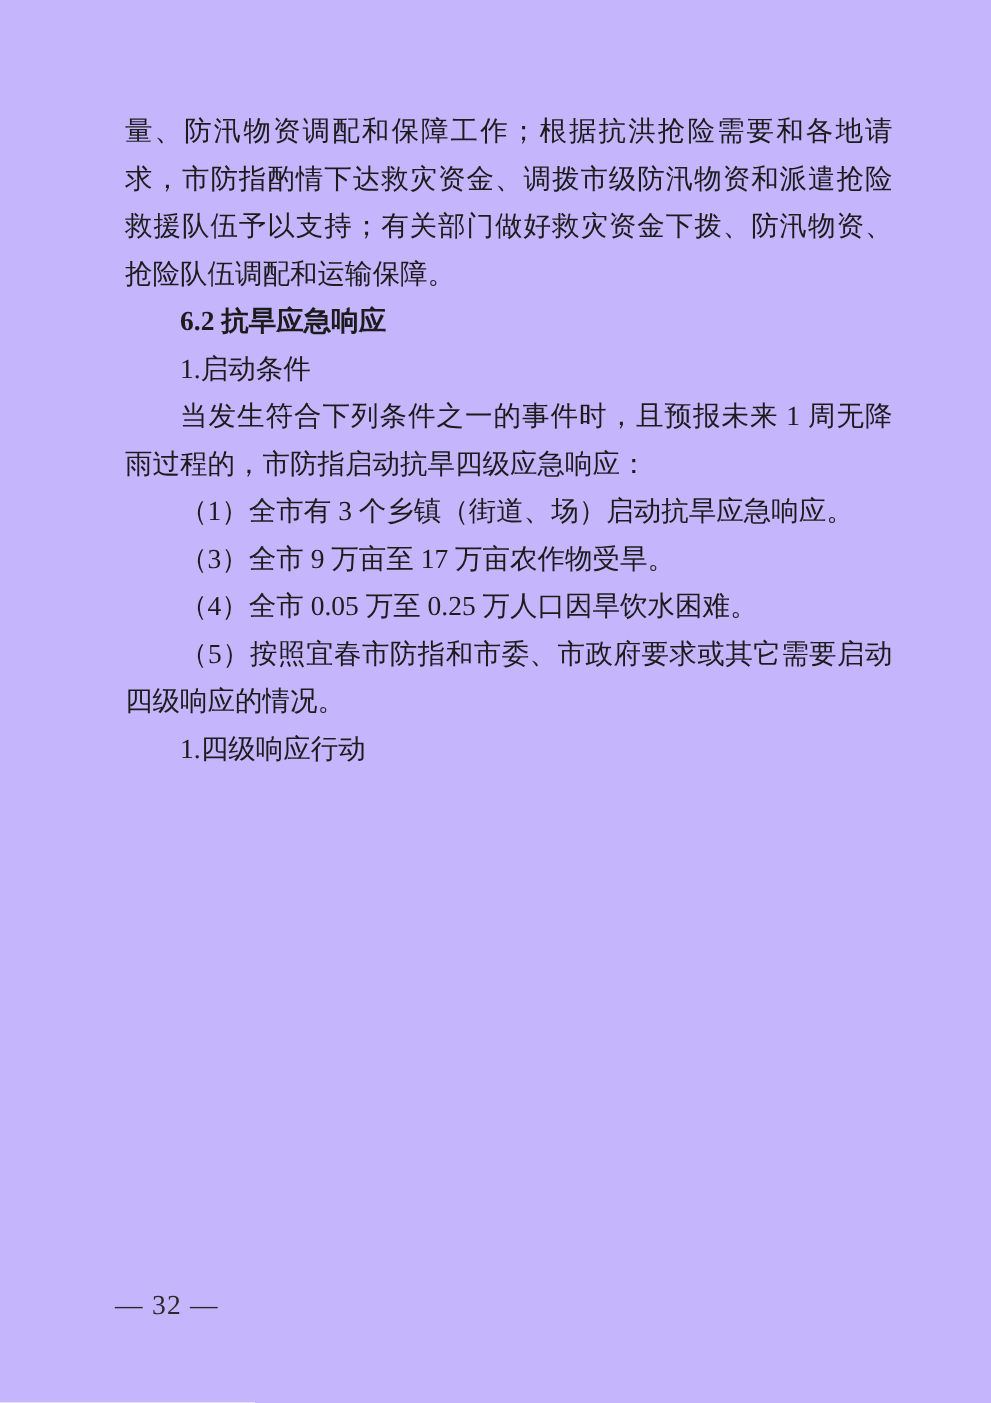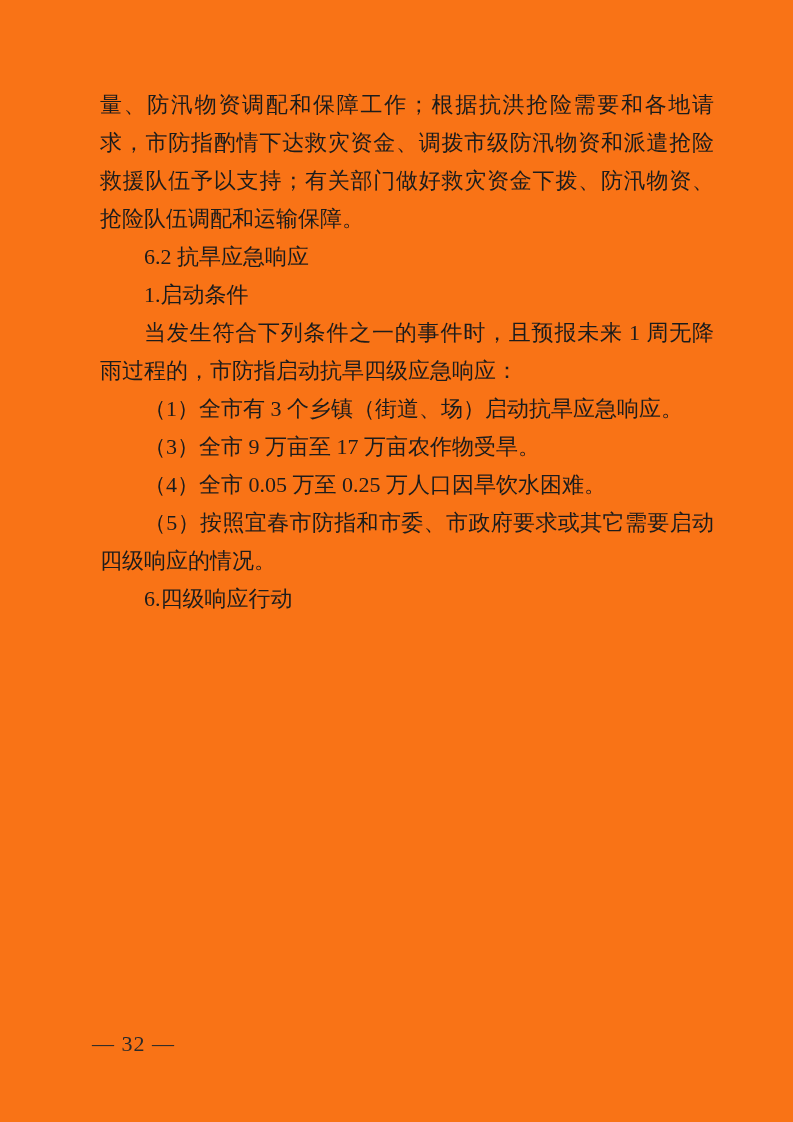--- a/index.html
+++ b/index.html
@@ -5,21 +5,21 @@
   html, body {
     margin: 0;
     padding: 0;
     background: #ffffff;
   }
   .page {
     position: relative;
     width: 793px;
     height: 1122px;
     margin: 0 auto;
-    background: #f97316;
+    background: #c4b5fd;
     overflow: hidden;
     font-family: "Liberation Serif", "DejaVu Serif", serif;
     color: #1c1c1c;
   }
   .content {
     position: absolute;
     left: 100px;
     top: 86px;
     width: 614px;
   }
@@ -27,21 +27,21 @@
     margin: 0;
     font-size: 22px;
     line-height: 38px;
     text-align: justify;
     text-justify: inter-ideograph;
   }
   .para.indent {
     text-indent: 2em;
   }
   .para.heading {
-    font-weight: normal;
+    font-weight: bold;
   }
   .footer {
     position: absolute;
     left: 92px;
     top: 1030px;
     font-size: 22px;
     line-height: 28px;
     letter-spacing: 1px;
     color: #2a2a2a;
   }
@@ -52,18 +52,18 @@
 <div class="page">
   <div class="content">
       <p class="para">量、防汛物资调配和保障工作；根据抗洪抢险需要和各地请求，市防指酌情下达救灾资金、调拨市级防汛物资和派遣抢险救援队伍予以支持；有关部门做好救灾资金下拨、防汛物资、抢险队伍调配和运输保障。</p>
       <p class="para indent heading">6.2 抗旱应急响应</p>
       <p class="para indent">1.启动条件</p>
       <p class="para indent">当发生符合下列条件之一的事件时，且预报未来 1 周无降雨过程的，市防指启动抗旱四级应急响应：</p>
       <p class="para indent">（1）全市有 3 个乡镇（街道、场）启动抗旱应急响应。</p>
       <p class="para indent">（3）全市 9 万亩至 17 万亩农作物受旱。</p>
       <p class="para indent">（4）全市 0.05 万至 0.25 万人口因旱饮水困难。</p>
       <p class="para indent">（5）按照宜春市防指和市委、市政府要求或其它需要启动四级响应的情况。</p>
-      <p class="para indent">6.四级响应行动</p>
+      <p class="para indent">1.四级响应行动</p>
     </div>
   <div class="footer">
     <span>— 32 —</span>
   </div>
 </div>
 
 </body></html>

